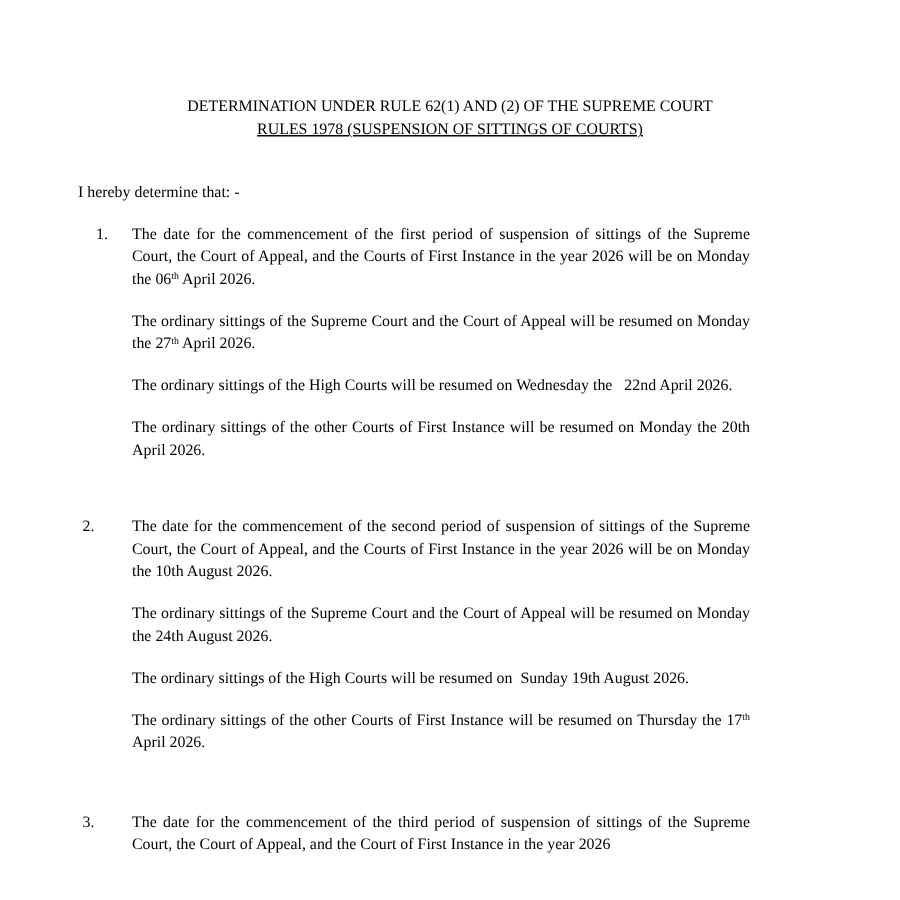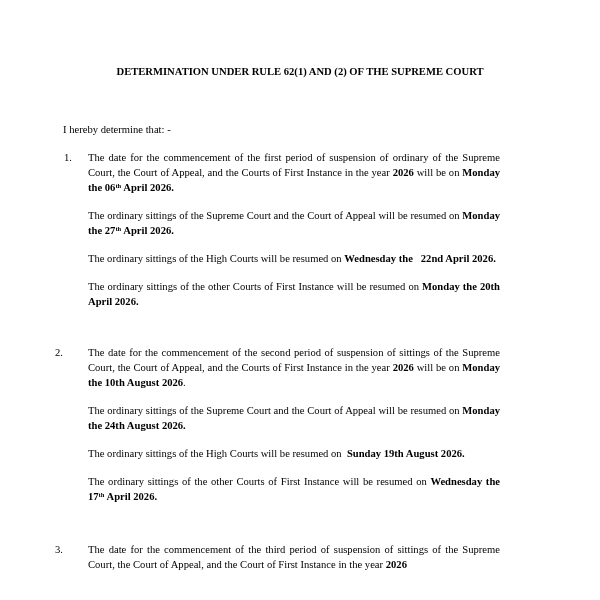--- a/index.html
+++ b/index.html
@@ -6,67 +6,68 @@
   body {
     width: 600px; height: 600px;
     background: #ffffff;
     overflow: hidden;
     font-family: "Liberation Serif", serif;
     font-size: 10.6px;
     line-height: 15px;
     color: #000000;
   }
   .page { padding-top: 64px; width: 600px; height: 536px; overflow: hidden; }
-  .title { text-align: center; font-weight: bold; margin: 0 30px 43px 30px; }
+  .title { text-align: center; font-weight: normal; margin: 0 30px 27px 30px; }
   .title .u { text-decoration: underline; }
   .content { margin-left: 52px; width: 448px; }
-  .intro { margin: 0 0 13px 11px; }
+  .intro { margin: 0 0 13px 0; }
   .item { position: relative; padding-left: 36px; }
   .item p { margin: 0 0 13px 0; text-align: justify; }
   .num { position: absolute; top: 0; }
   .item-1 .num { left: 12px; }
   .item-2 .num, .item-3 .num { left: 3px; }
   .item-2 { margin-top: 36px; }
   .item-3 { margin-top: 38px; }
-  .b { font-weight: bold; }
+  .b { font-weight: normal; }
   sup {
     font-size: 0.62em;
     line-height: 0;
     vertical-align: baseline;
     position: relative;
     top: -0.45em;
   }
 </style>
 </head>
 <body>
 
 <div class="page">
 
   <div class="title">
     <div>DETERMINATION UNDER RULE 62(1) AND (2) OF THE SUPREME COURT</div>
+    <div class="u">RULES 1978 (SUSPENSION OF SITTINGS OF COURTS)</div>
   </div>
 
   <div class="content">
 
     <div class="intro">I hereby determine that: -</div>
 
     <div class="item item-1">
       <span class="num">1.</span>
-      <p><span>The date for the commencement of the first period of suspension of ordinary of the Supreme Court, the Court of Appeal, and the Courts of First Instance in the year </span><span class="b">2026</span><span> will be on </span><span class="b">Monday the 06</span><sup class="b">th</sup><span class="b"> April 2026.</span></p>
+      <p><span>The date for the commencement of the first period of suspension of sittings of the Supreme Court, the Court of Appeal, and the Courts of First Instance in the year </span><span class="b">2026</span><span> will be on </span><span class="b">Monday the 06</span><sup class="b">th</sup><span class="b"> April 2026.</span></p>
       <p><span>The ordinary sittings of the Supreme Court and the Court of Appeal will be resumed on </span><span class="b">Monday the 27</span><sup class="b">th</sup><span class="b"> April 2026.</span></p>
       <p><span>The ordinary sittings of the High Courts will be resumed on </span><span class="b">Wednesday the &nbsp;&nbsp;22nd April 2026.</span></p>
       <p><span>The ordinary sittings of the other Courts of First Instance will be resumed on </span><span class="b">Monday the 20th April 2026.</span></p>
     </div>
 
     <div class="item item-2">
       <span class="num">2.</span>
       <p><span>The date for the commencement of the second period of suspension of sittings of the Supreme Court, the Court of Appeal, and the Courts of First Instance in the year </span><span class="b">2026</span><span> will be on </span><span class="b">Monday the 10th August 2026</span><span>.</span></p>
       <p><span>The ordinary sittings of the Supreme Court and the Court of Appeal will be resumed on </span><span class="b">Monday the 24th August 2026.</span></p>
       <p><span>The ordinary sittings of the High Courts will be resumed on &nbsp;</span><span class="b">Sunday 19th August 2026.</span></p>
-      <p><span>The ordinary sittings of the other Courts of First Instance will be resumed on </span><span class="b">Wednesday the 17</span><sup class="b">th</sup><span class="b"> April 2026.</span></p>
+      <p><span>The ordinary sittings of the other Courts of First Instance will be resumed on </span><span class="b">Thursday the 17</span><sup class="b">th</sup><span class="b"> April 2026.</span></p>
     </div>
 
     <div class="item item-3">
       <span class="num">3.</span>
       <p><span>The date for the commencement of the third period of suspension of sittings of the Supreme Court, the Court of Appeal, and the Court of First Instance in the year </span><span class="b">2026</span></p>
     </div>
 
   </div>
 </div>
 

